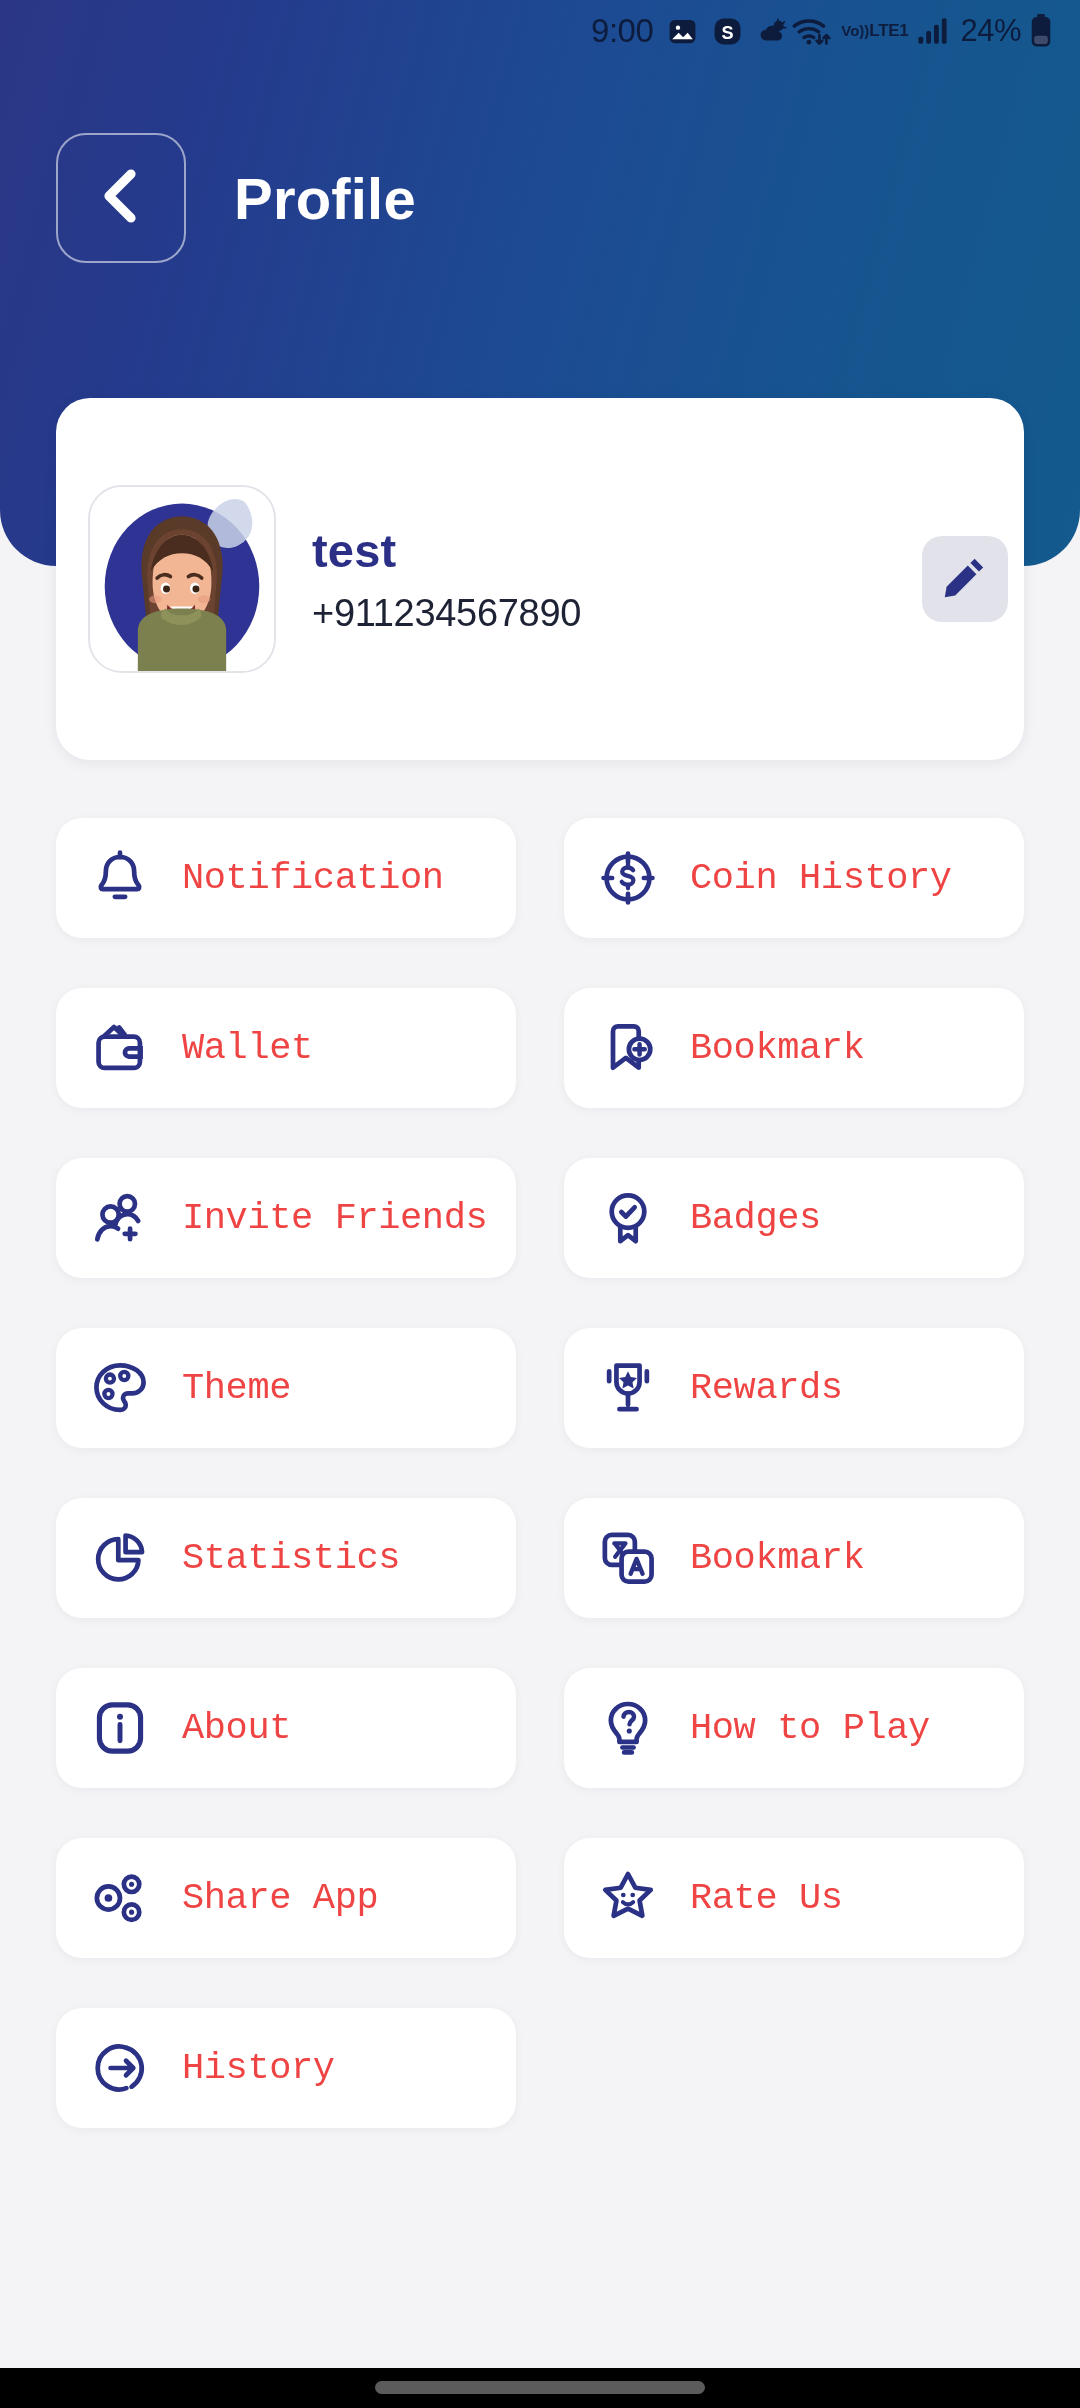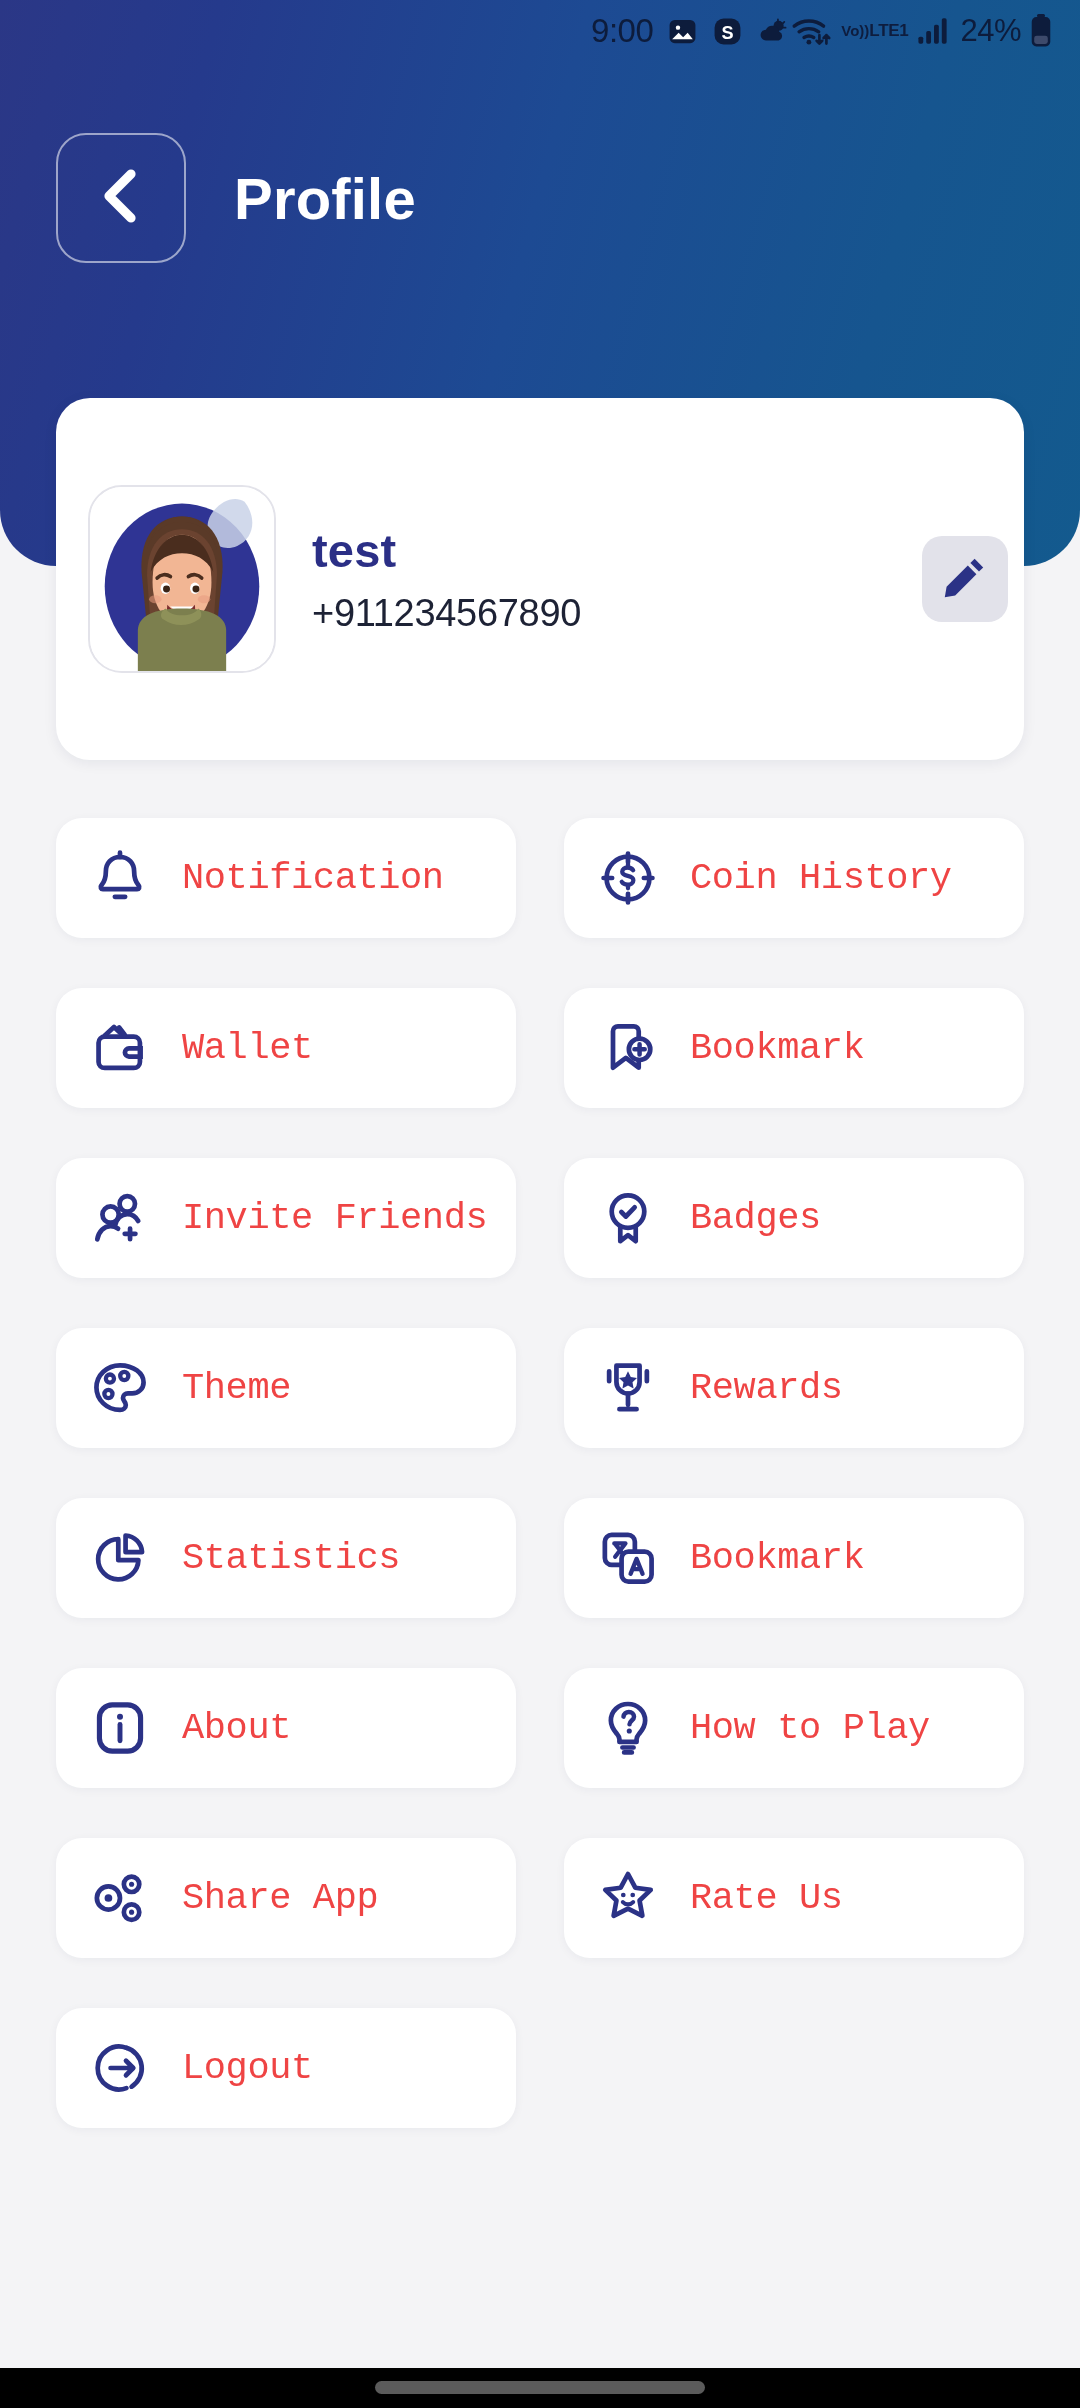--- a/index.html
+++ b/index.html
@@ -371,21 +371,21 @@
     </div>
 
     <div class="menu-item">
       <span class="menu-icon">
         <svg width="60" height="60" viewBox="0 0 28 28">
           <path d="M17 4.6a10 10 0 100 18.8" stroke="#2b3286" stroke-width="2.2" fill="none" stroke-linecap="round"></path>
           <path d="M17 4.6a10 10 0 012.4 18.1" stroke="#2b3286" stroke-width="2.2" fill="none" stroke-linecap="round"></path>
           <path d="M9.6 14h10.2M16.8 10.6L20.2 14l-3.4 3.4" stroke="#2b3286" stroke-width="2.2" fill="none" stroke-linecap="round" stroke-linejoin="round"></path>
         </svg>
       </span>
-      <span class="menu-label">Logout</span>
+      <span class="menu-label">History</span>
     </div>
 
 
   </div>
 
   <div class="navbar">
     <div class="nav-pill"></div>
   </div>
 
 </div>

